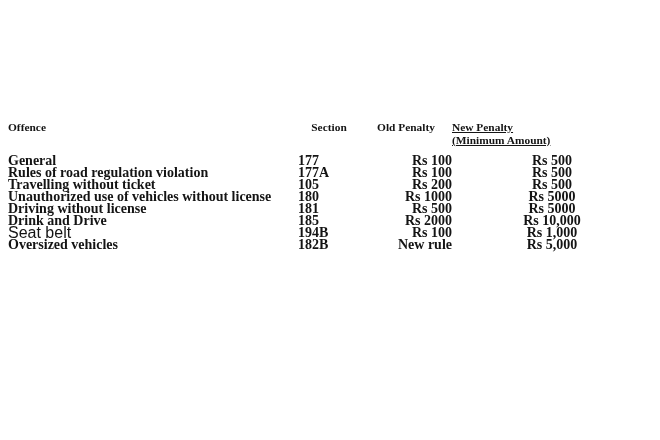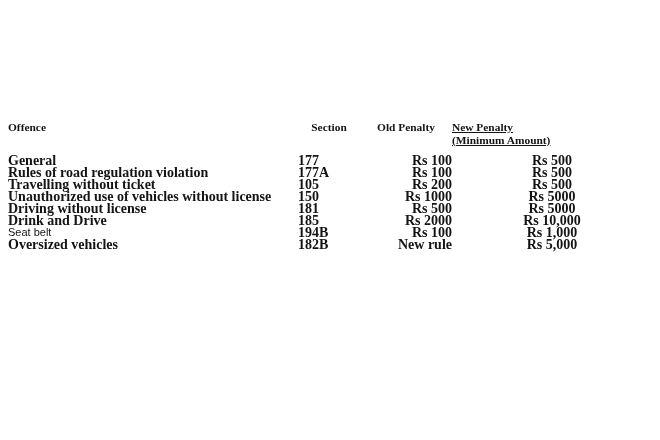--- a/index.html
+++ b/index.html
@@ -71,21 +71,21 @@
   }
   tbody td.v-offence { text-align: left; }
   tbody td.v-section { }
   tbody td.v-old     { text-align: right; }
   tbody td.v-new     { text-align: center; }
 
   
   tbody tr.sans td.v-offence {
     font-family: "Liberation Sans", "DejaVu Sans", sans-serif;
     font-weight: normal;
-    font-size: 11px;
+    font-size: 16px;
   }
 </style>
 </head>
 <body style="background: rgb(255, 255, 255); color: rgb(20, 20, 20);">
 
 <div id="sheet" style="background: rgb(255, 255, 255);">
 
   <table class="penalty-table">
     <colgroup>
       <col class="c-offence">
@@ -126,21 +126,21 @@
           <td class="v-new">Rs 500</td>
         </tr>
         <tr>
           <td class="v-offence">Travelling without ticket</td>
           <td class="v-section">105</td>
           <td class="v-old">Rs 200</td>
           <td class="v-new">Rs 500</td>
         </tr>
         <tr>
           <td class="v-offence">Unauthorized use of vehicles without license</td>
-          <td class="v-section">150</td>
+          <td class="v-section">180</td>
           <td class="v-old">Rs 1000</td>
           <td class="v-new">Rs 5000</td>
         </tr>
         <tr>
           <td class="v-offence">Driving without license</td>
           <td class="v-section">181</td>
           <td class="v-old">Rs 500</td>
           <td class="v-new">Rs 5000</td>
         </tr>
         <tr>

